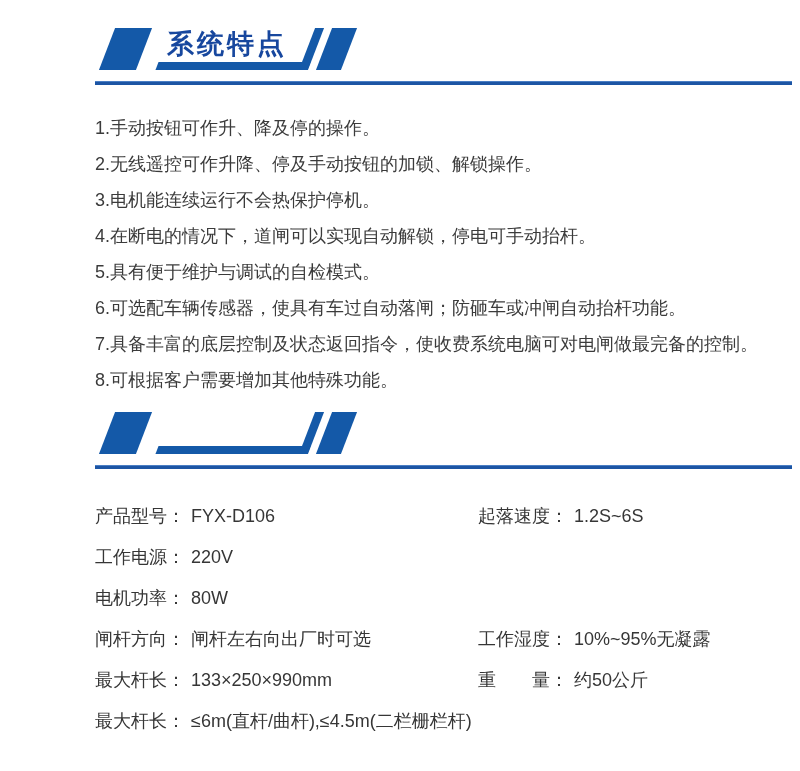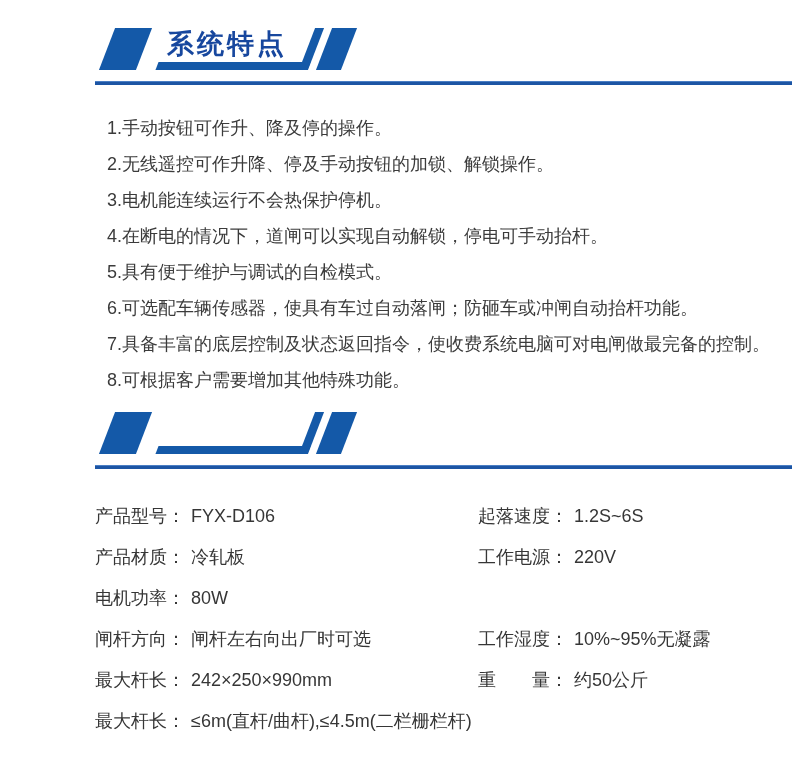--- a/index.html
+++ b/index.html
@@ -37,21 +37,21 @@
   .hb-s2{
     position:absolute;left:229px;top:0;width:25px;height:42px;
     background:var(--brand-blue);transform:skewX(-21deg);
   }
   .divider{
     margin-top:11px;width:697px;height:3px;
     background:var(--divider-blue);
     border-top:1px solid #4a7ec4;
   }
   
-  .features{list-style:none;margin:25px 12px 0;padding:0;}
+  .features{list-style:none;margin:25px 0 0;padding:0;}
   .features li{
     font-size:18px;line-height:36px;color:var(--body-text);
     white-space:nowrap;
   }
   
   .sec2{margin-top:14px;}
   .params{margin-top:26px;}
   .prow{display:flex;align-items:center;height:41px;font-size:18px;color:#363636;}
   .pcell{white-space:nowrap;}
   .pcell.left{width:383px;flex:none;}
@@ -95,43 +95,40 @@
     <div class="params">
       <div class="prow">
         <div class="pcell left">
           <span class="plabel">产品型号：</span><span class="pvalue">FYX-D106</span>
         </div>
         <div class="pcell">
           <span class="plabel">起落速度：</span><span class="pvalue">1.2S~6S</span>
         </div>
       </div>
       <div class="prow">
-        <div class="pcell left">
-          <span class="plabel">产品材质：</span><span class="pvalue">冷轧板</span>
-        </div>
         <div class="pcell">
           <span class="plabel">工作电源：</span><span class="pvalue">220V</span>
         </div>
       </div>
       <div class="prow">
         <div class="pcell left">
           <span class="plabel">电机功率：</span><span class="pvalue">80W</span>
         </div>
       </div>
       <div class="prow">
         <div class="pcell left">
           <span class="plabel">闸杆方向：</span><span class="pvalue">闸杆左右向出厂时可选</span>
         </div>
         <div class="pcell">
           <span class="plabel">工作湿度：</span><span class="pvalue">10%~95%无凝露</span>
         </div>
       </div>
       <div class="prow">
         <div class="pcell left">
-          <span class="plabel">最大杆长：</span><span class="pvalue">242×250×990mm</span>
+          <span class="plabel">最大杆长：</span><span class="pvalue">133×250×990mm</span>
         </div>
         <div class="pcell">
           <span class="plabel">重　　量：</span><span class="pvalue">约50公斤</span>
         </div>
       </div>
       <div class="prow">
         <div class="pcell">
           <span class="plabel">最大杆长：</span><span class="pvalue">≤6m(直杆/曲杆),≤4.5m(二栏栅栏杆)</span>
         </div>
       </div>

